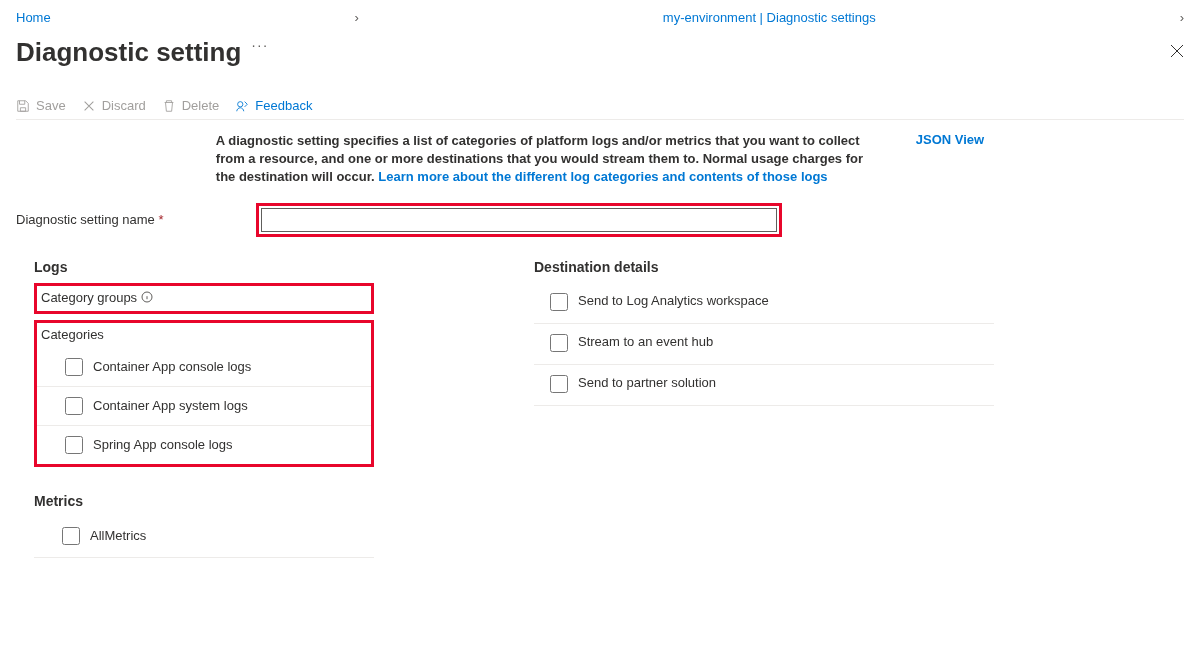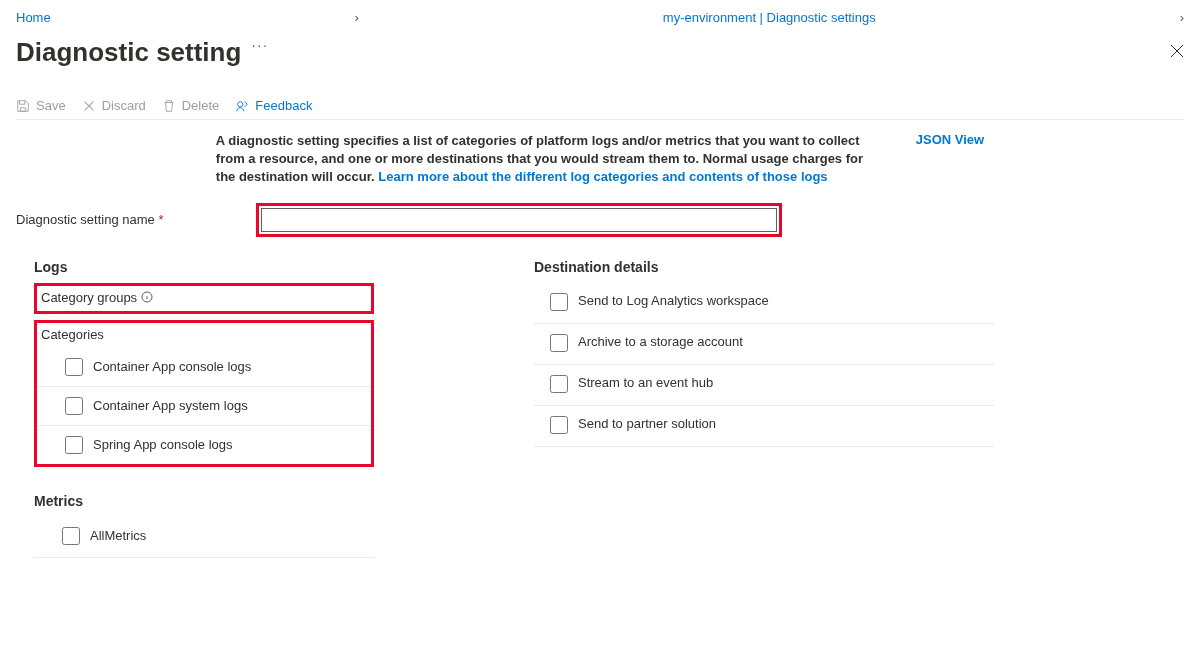--- a/index.html
+++ b/index.html
@@ -252,24 +252,20 @@
   </div>
 
   <div class="col-right">
     <div class="section-heading">Destination details</div>
     <label class="dest-row">
       <input type="checkbox" style="">
       <span>Send to Log Analytics workspace</span>
     </label>
     <label class="dest-row">
       <input type="checkbox" style="">
-      <span>Archive to a storage account</span>
-    </label>
-    <label class="dest-row">
-      <input type="checkbox" style="">
       <span>Stream to an event hub</span>
     </label>
     <label class="dest-row">
       <input type="checkbox" style="">
       <span>Send to partner solution</span>
     </label>
   </div>
 </div>
 
 </body></html>

